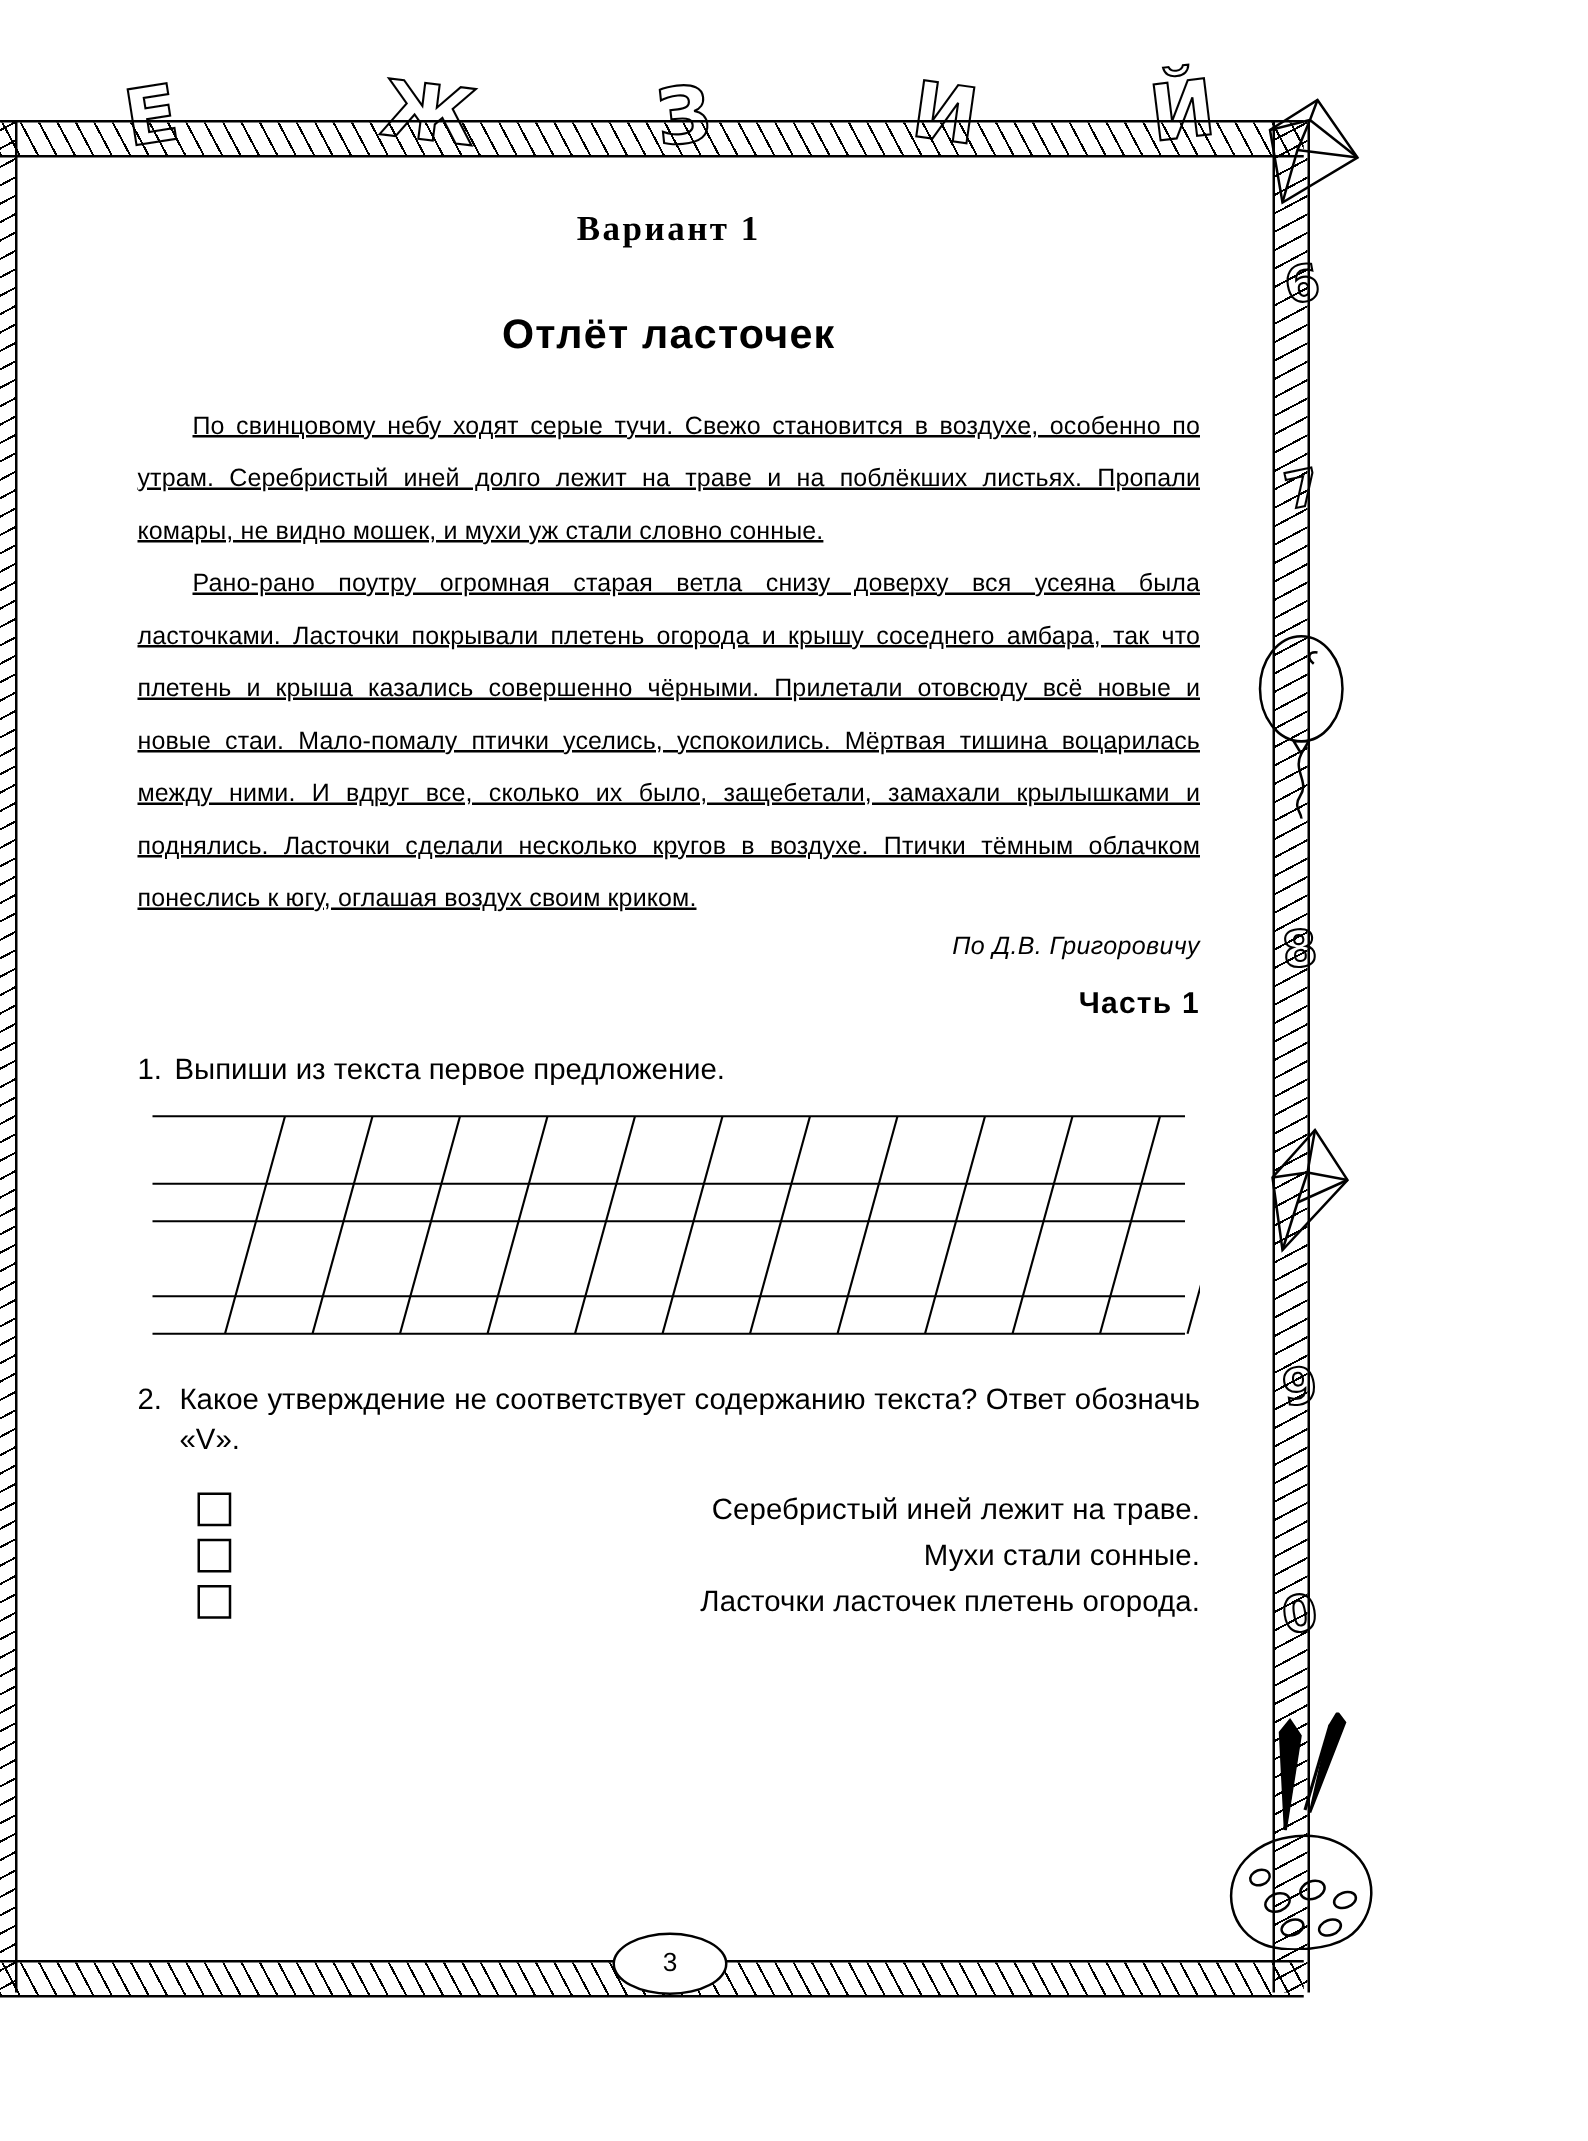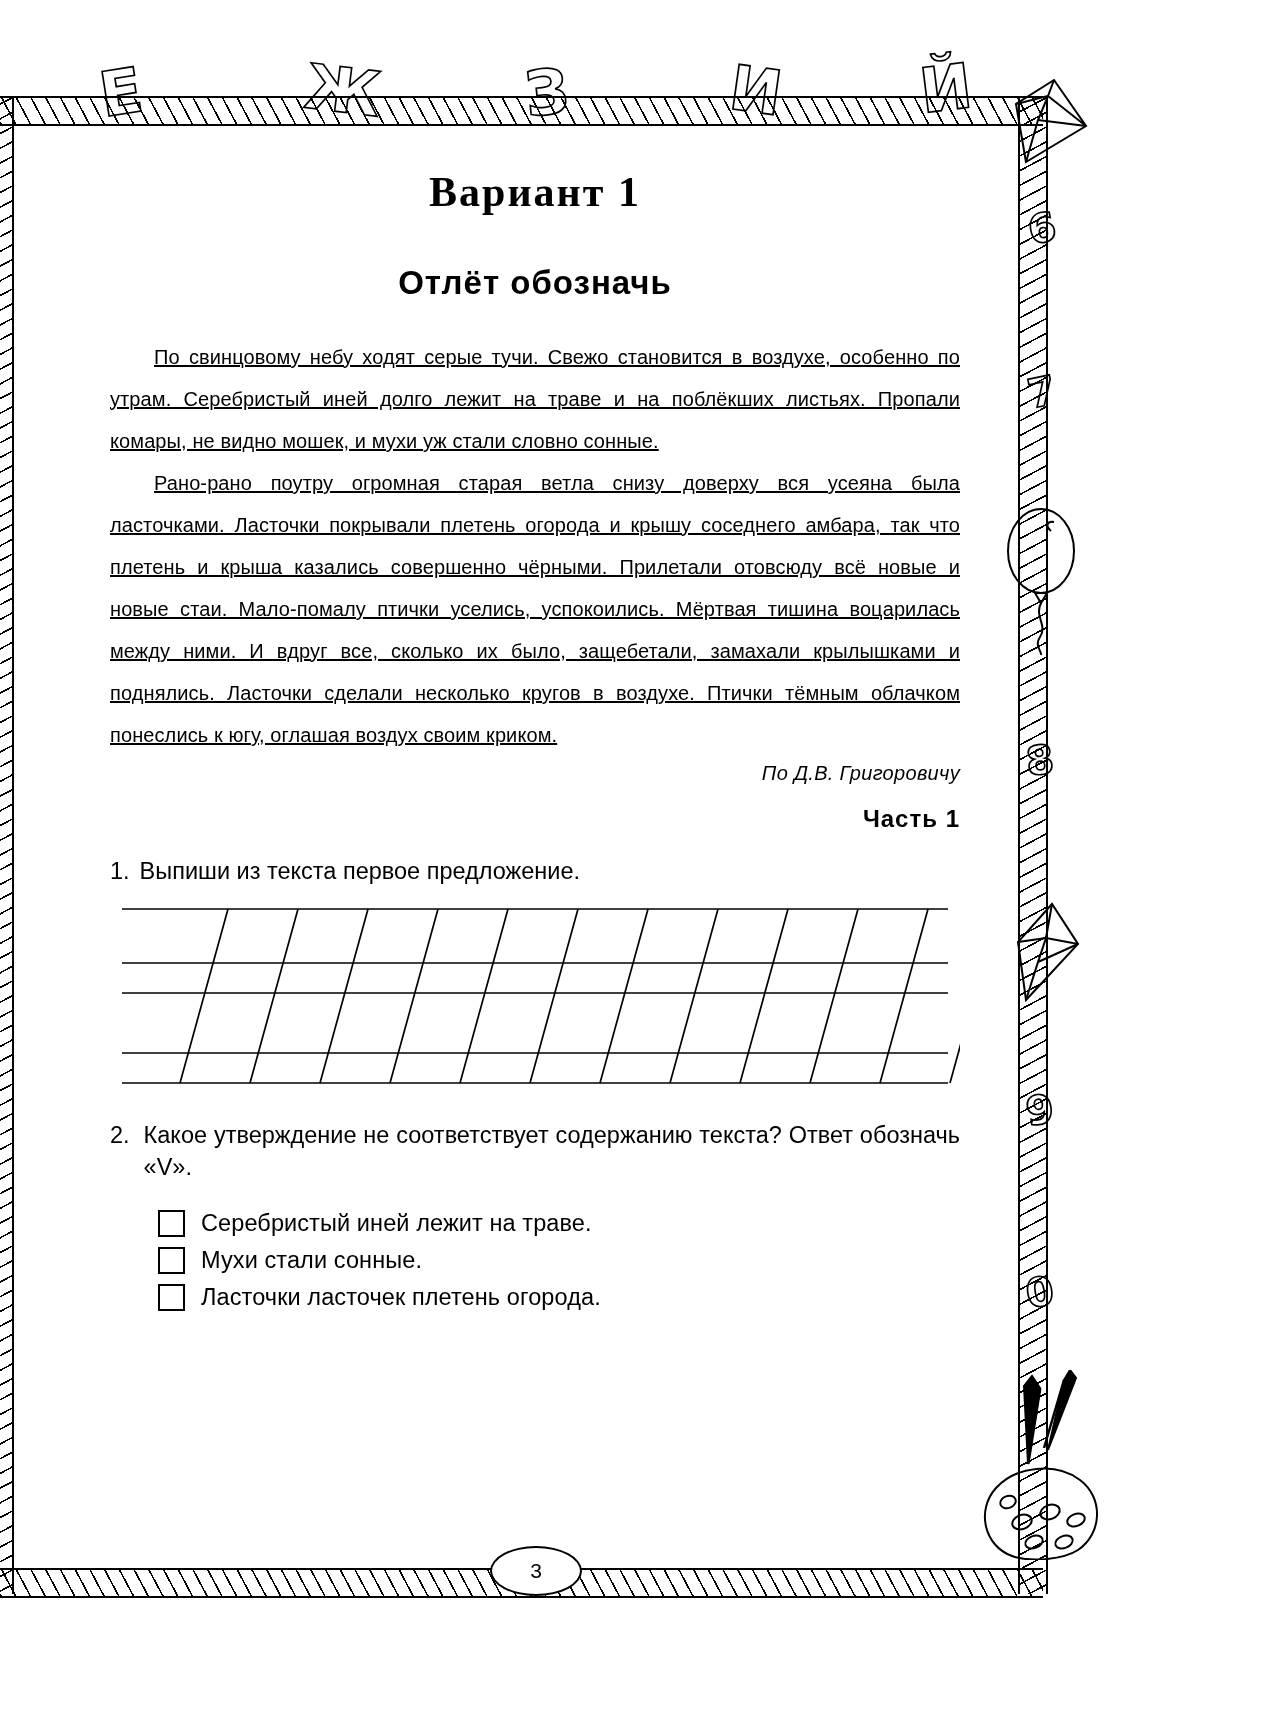--- a/index.html
+++ b/index.html
@@ -38,21 +38,21 @@
   .top-letter{font-size:62px;}
 
   
   .ruler-digit{font-size:40px;}
 
   
   .content{position:absolute;left:110px;top:150px;width:850px;}
 
   .variant-title{
     font-family:"Liberation Serif","DejaVu Serif",serif;
-    font-weight:700;font-size:42px;text-align:center;letter-spacing:2px;
+    font-weight:700;font-size:28px;text-align:center;letter-spacing:2px;
     margin:18px 0 0 0;
   }
   .story-title{
     font-weight:700;font-size:33px;text-align:center;letter-spacing:1px;
     margin:48px 0 0 0;
   }
 
   .story{margin-top:34px;}
   .para{
     font-size:20px;line-height:42px;text-align:justify;
@@ -76,21 +76,21 @@
   .q-num{flex:0 0 auto;margin-right:10px;}
   .q-text{flex:1 1 auto;text-align:justify;text-align-last:left;}
   #question-2 .q-num{margin-right:14px;}
 
   
   .calli{position:relative;height:196px;margin-top:14px;}
   .calli svg{display:block;}
 
   
   .options{margin-top:26px;padding-left:48px;}
-  .opt{display:flex;align-items:center;margin-bottom:9px;}
+  .opt{display:flex;align-items:center;margin-bottom:9px;justify-content:space-between;}
   .chkbox{
     width:23px;height:23px;border:2.2px solid #000;
     flex:0 0 auto;margin-right:16px;background:#fff;
   }
   .opt-label{font-size:23.5px;line-height:28px;letter-spacing:.1px;}
 
   
   #page-number-badge{
     position:absolute;left:490px;top:1546px;width:88px;height:46px;
     border:2px solid #000;border-radius:50%;background:#fff;
@@ -164,21 +164,21 @@
       <path d="M62 18 L50 94" stroke-width="3"></path>
       <path d="M62 18 L54 6 L46 16 L50 94 Z" fill="#000"></path>
       <path d="M86 10 L66 78" stroke-width="2.5"></path>
       <path d="M86 10 L92 0 L98 8 L70 80 Z" fill="#000"></path>
     </g>
   </svg>
 
   <div class="content">
 
     <h1 class="variant-title">Вариант  1</h1>
-    <h2 class="story-title">Отлёт  обозначь</h2>
+    <h2 class="story-title">Отлёт  ласточек</h2>
 
     <div class="story">
       <p class="para">По свинцовому небу ходят серые тучи. Свежо становится в воздухе, особенно по утрам. Серебристый иней долго лежит на траве и на поблёкших листьях. Пропали комары, не видно мошек, и мухи уж стали словно сонные.</p>
       <p class="para">Рано-рано поутру огромная старая ветла снизу доверху вся усеяна была ласточками. Ласточки покрывали плетень огорода и крышу соседнего амбара, так что плетень и крыша казались совершенно чёрными. Прилетали отовсюду всё новые и новые стаи. Мало-помалу птички уселись, успокоились. Мёртвая тишина воцарилась между ними. И вдруг все, сколько их было, защебетали, замахали крылышками и поднялись. Ласточки сделали несколько кругов в воздухе. Птички тёмным облачком понеслись к югу, оглашая воздух своим криком.</p>
       <div class="attrib">По Д.В. Григоровичу</div>
     </div>
 
     <h3 class="part-title">Часть  1</h3>
 
     <div class="q" id="question-1">

